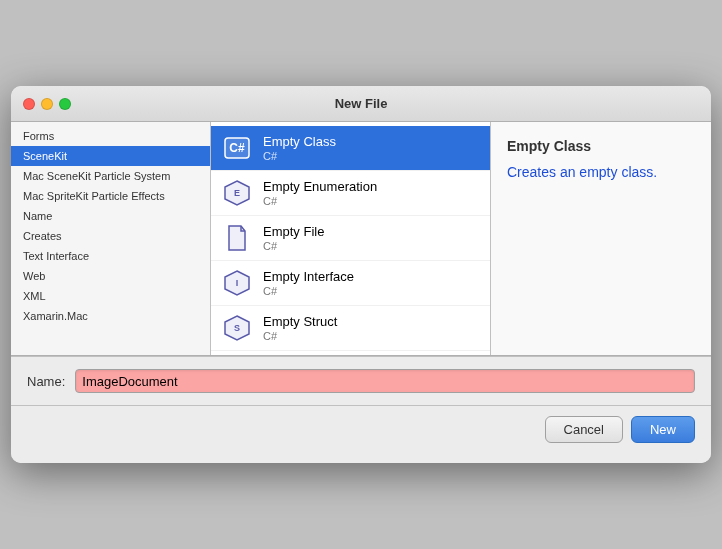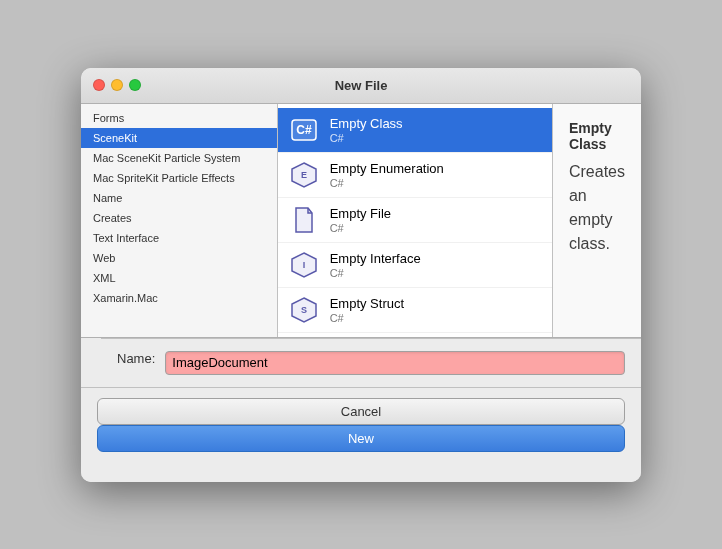--- a/index.html
+++ b/index.html
@@ -9,21 +9,21 @@
       display: flex;
       justify-content: center;
       align-items: center;
       width: 722px;
       height: 549px;
       font-family: -apple-system, "Helvetica Neue", Arial, sans-serif;
       font-size: 13px;
     }
 
     .window {
-      width: 560px;
+      width: 700px;
       background: #ececec;
       border-radius: 10px;
       box-shadow: 0 10px 40px rgba(0,0,0,0.45);
       overflow: hidden;
       display: flex;
       flex-direction: column;
     }
 
     
     .titlebar {
@@ -164,33 +164,32 @@
     }
 
     .detail-title {
       font-size: 14px;
       font-weight: 600;
       color: #333;
       margin-bottom: 8px;
     }
 
     .detail-description {
-      font-size: 16px;
-      color: #404040;
+      font-size: 14px;
+      color: #1d4ed8;
       line-height: 1.5;
     }
 
     
     .bottom-bar {
       padding: 12px 16px;
       display: flex;
-      align-items: flex-start;
+      align-items: center;
       background: #ececec;
       border-top: 1px solid #c0c0c0;
-      margin-left: 20px;
     }
 
     .name-label {
       font-size: 13px;
       color: #333;
       margin-right: 10px;
       white-space: nowrap;
     }
 
     .name-input {
@@ -201,24 +200,24 @@
       padding: 0 6px;
       font-size: 13px;
       background: #fca5a5;
       outline: none;
       box-shadow: inset 0 1px 3px rgba(0,0,0,0.1);
     }
 
     
     .action-buttons {
       display: flex;
-      padding: 10px 16px 30px;
+      gap: 8px;
+      padding: 10px 16px 20px;
       justify-content: flex-end;
       background: #ececec;
-      flex-direction: column;
     }
 
     .btn {
       padding: 5px 18px;
       border-radius: 6px;
       font-size: 13px;
       cursor: pointer;
       border: 1px solid;
       font-family: inherit;
     }

